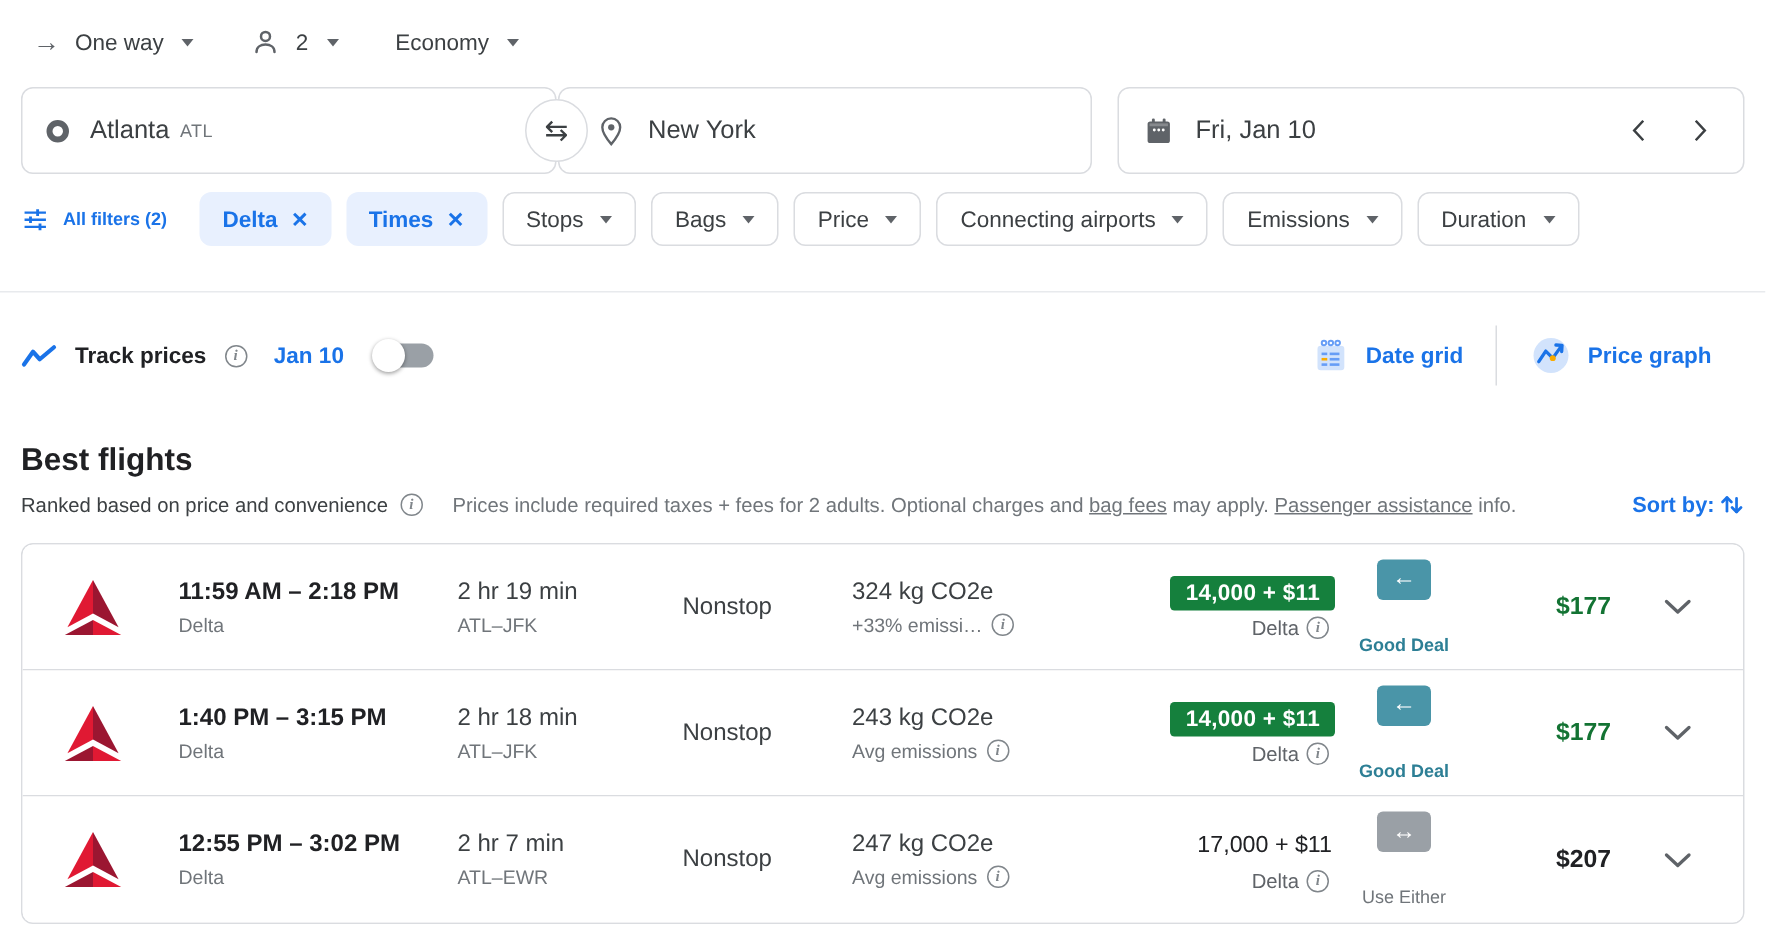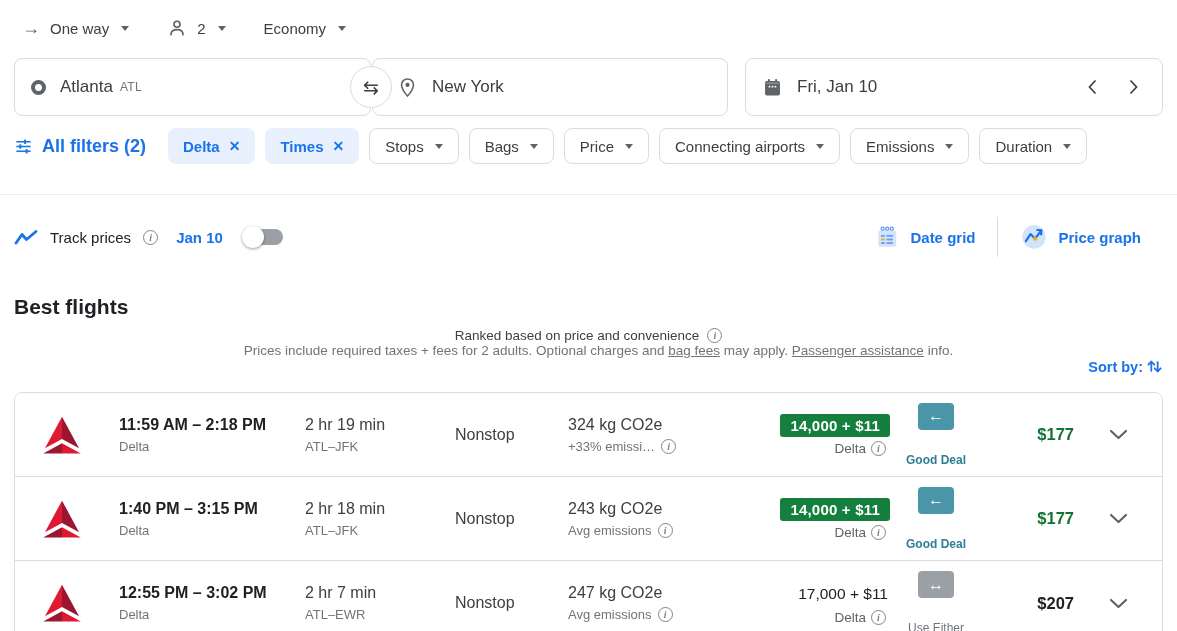--- a/index.html
+++ b/index.html
@@ -26,50 +26,50 @@
   .ring-icon { width:15px; height:15px; border:4px solid #5f6368; border-radius:50%; flex:0 0 auto; }
   .swap-btn { position:absolute; left:336px; top:8px; width:42px; height:42px; border:1px solid #dadce0;
     border-radius:50%; background:#fff; display:flex; align-items:center; justify-content:center;
     font-size:19px; color:#3c4043; z-index:3; cursor:pointer; }
   .date-text { font-size:17px; color:#3c4043; margin-left:14px; }
   .date-nav { margin-left:auto; display:flex; align-items:center; gap:28px; padding-right:6px; }
   .nav-ch { cursor:pointer; display:flex; }
 
   
   .filter-row { display:flex; align-items:center; gap:10px; margin-top:12px; }
-  .all-filters { display:flex; align-items:center; gap:9px; color:#1a73e8; font-size:18px; font-weight:bold;
+  .all-filters { display:flex; align-items:center; gap:9px; color:#1a73e8; font-size:12px; font-weight:bold;
     margin-right:12px; cursor:pointer;text-align:right; }
   .chip { height:36px; display:flex; align-items:center; gap:9px; border-radius:8px; padding:0 15px;
     font-size:15px; cursor:pointer; }
   .chip.active { background:#e8f0fe; color:#1a73e8; font-weight:bold; }
   .chip.outline { border:1px solid #dadce0; color:#3c4043; }
   .chip-x { font-size:14px; color:#1a73e8; cursor:pointer; line-height:1; }
 
   .hr { border-top:1px solid #e8eaed; margin:30px -14px 0 -14px; }
 
   
   .track-row { display:flex; align-items:center; margin-top:20px; height:44px; }
   .track-left { display:flex; align-items:center; gap:12px; }
-  .track-label { font-size:15px; font-weight:normal; color:#202124; }
+  .track-label { font-size:15px; font-weight:bold; color:#202124; }
   .info-i { width:15px; height:15px; border:1.5px solid #80868b; border-radius:50%; color:#80868b;
     font-size:10px; display:inline-flex; align-items:center; justify-content:center;
     font-family:"Liberation Serif", serif; font-style:italic; font-weight:bold; flex:0 0 auto; cursor:pointer; }
   .jan-link { color:#1a73e8; font-size:15px; font-weight:bold; margin-left:6px; cursor:pointer; }
   .toggle { position:relative; width:38px; height:16px; background:#9aa0a6; border-radius:9px;
     margin-left:10px; cursor:pointer; }
   .toggle .knob { position:absolute; left:-3px; top:-3px; width:22px; height:22px; background:#fff;
     border-radius:50%; box-shadow:0 1px 3px rgba(0,0,0,.4); }
   .track-right { margin-left:auto; display:flex; align-items:center; }
   .tool-btn { display:flex; align-items:center; gap:10px; color:#1a73e8; font-size:15px; font-weight:bold;
     padding:0 22px; cursor:pointer; }
   .vsep { width:1px; height:40px; background:#dadce0; }
 
   
   .results-title { font-size:21px; font-weight:bold; color:#202124; margin-top:36px; }
-  .results-sub { display:flex; align-items:center; margin-top:9px; font-size:13.5px;flex-direction:column; }
+  .results-sub { display:flex; align-items:center; margin-top:9px; font-size:13.5px; }
   .ranked { color:#3c4043; display:flex; align-items:center; gap:8px; }
   .disclaimer { color:#70757a; margin-left:20px; }
   .disclaimer .u { text-decoration:underline; cursor:pointer; }
   .sortby { margin-left:auto; color:#1a73e8; font-weight:bold; font-size:14.5px; display:flex;
     align-items:center; gap:3px; cursor:pointer; }
 
   
   .flights-card { border:1px solid #dadce0; border-radius:8px; margin-top:17px; overflow:hidden; }
   .flight-row { display:flex; align-items:center; height:84px; border-bottom:1px solid #dadce0;
     padding:0 0 0 26px; cursor:pointer; background:#fff; }

